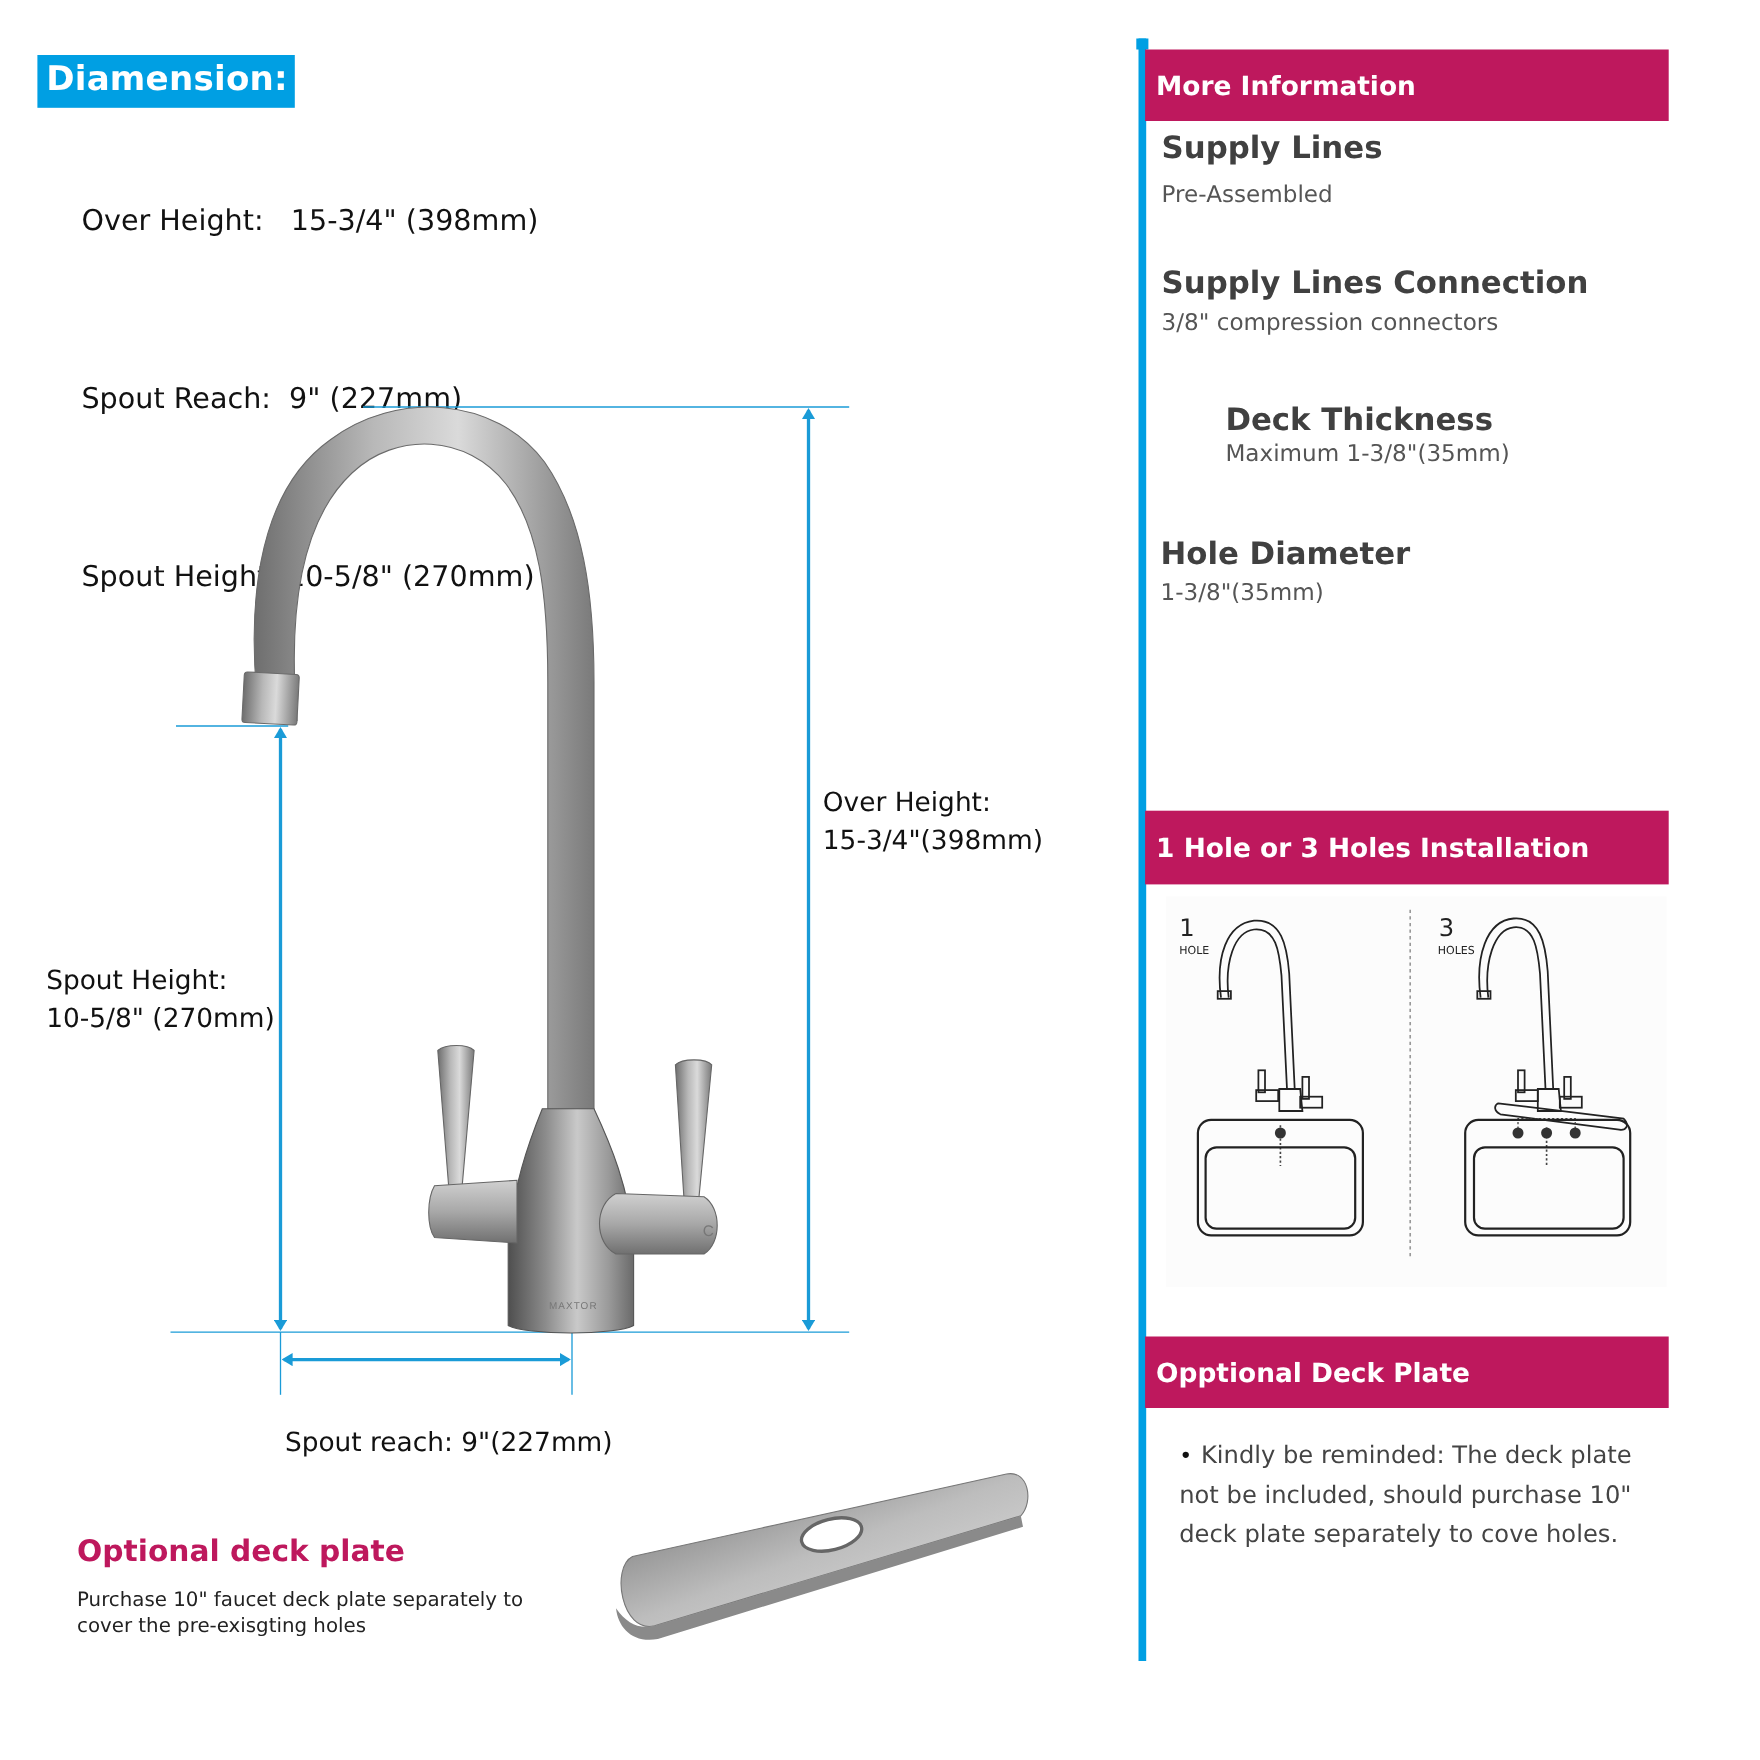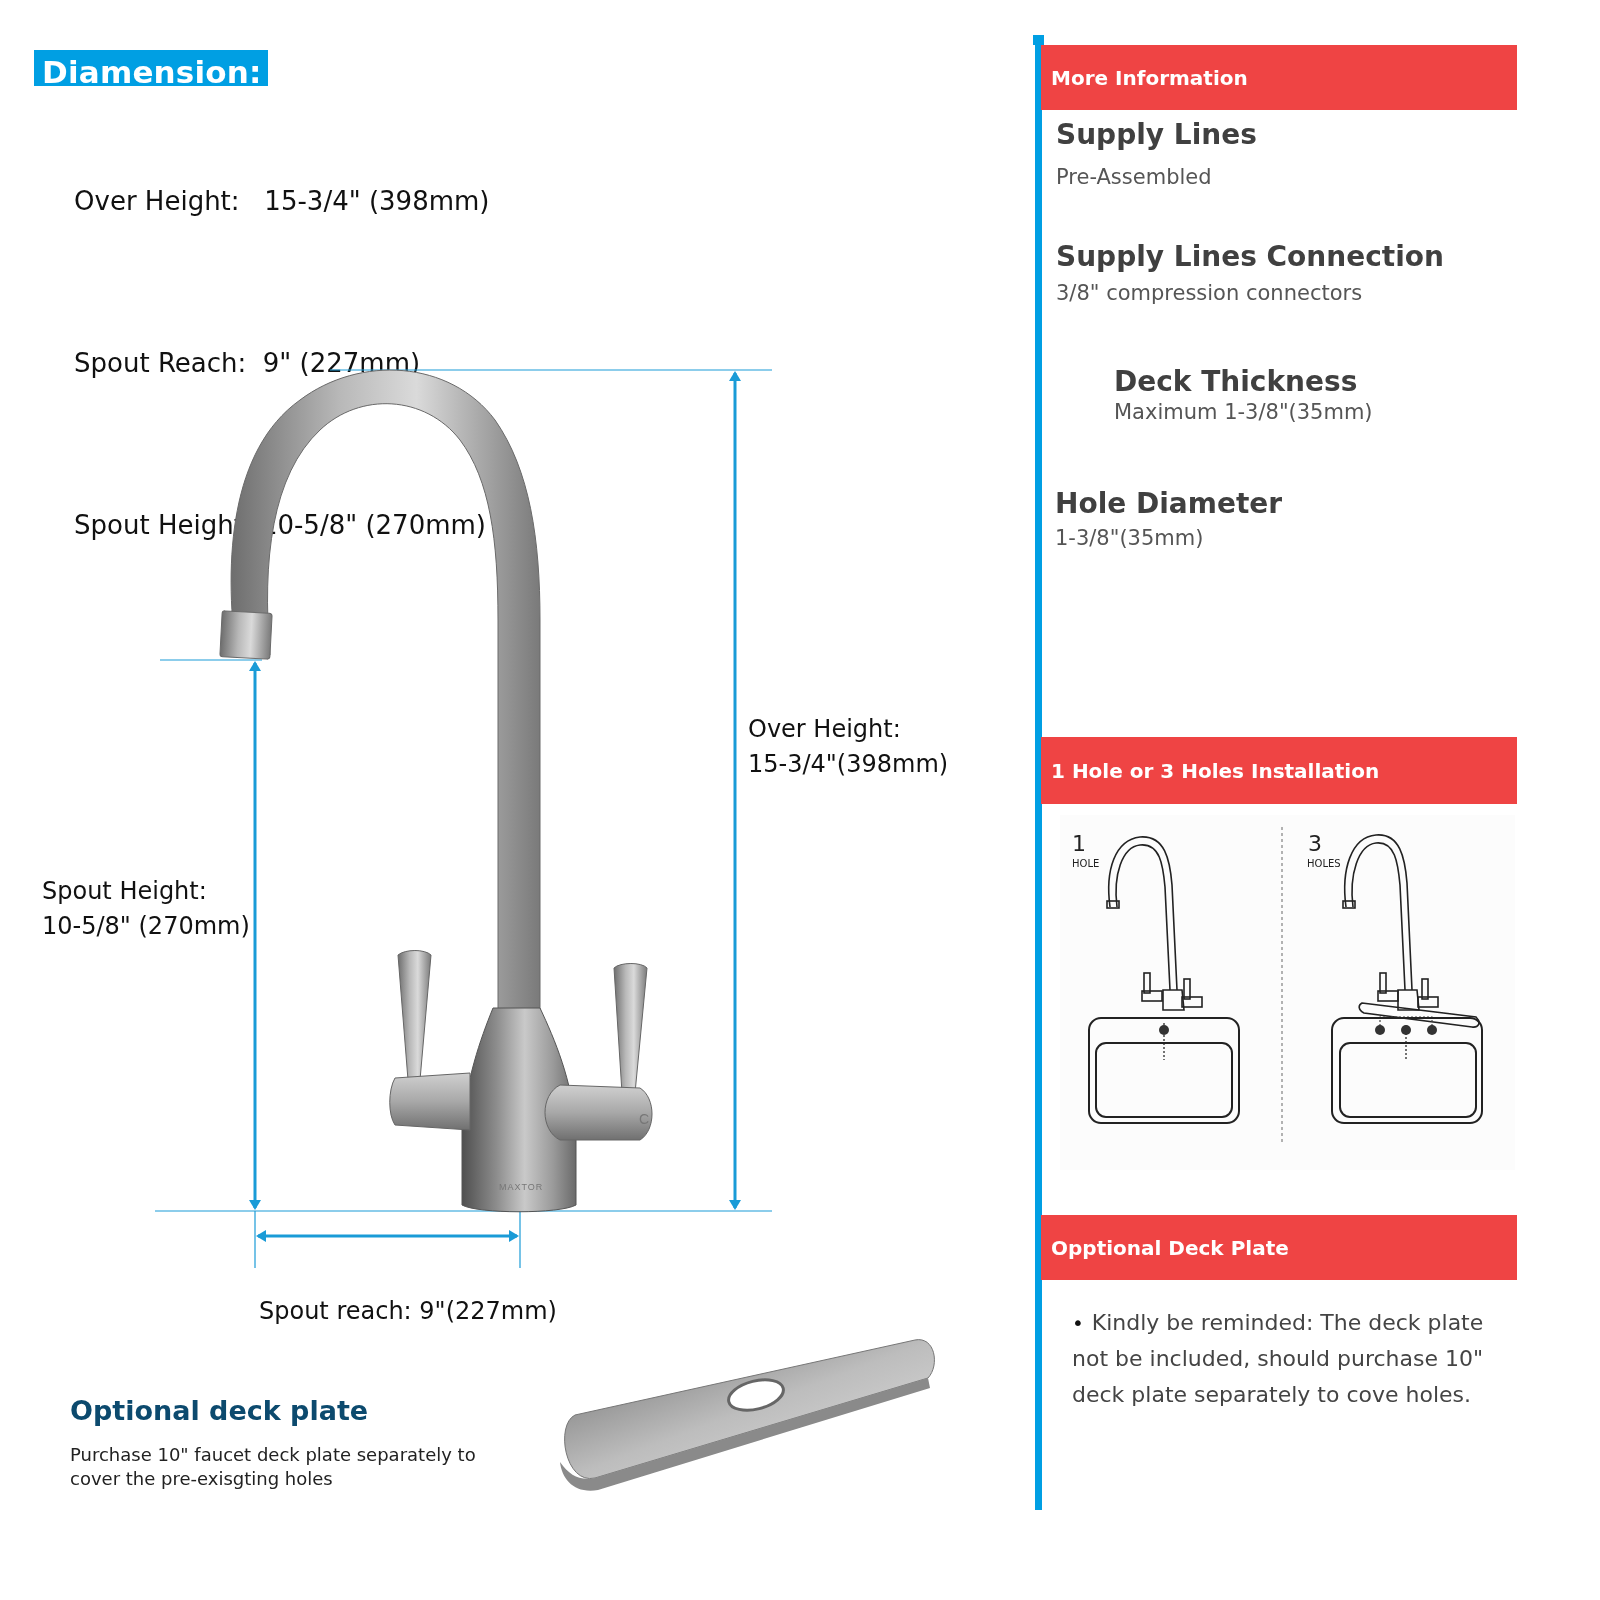--- a/index.html
+++ b/index.html
@@ -1,39 +1,39 @@
 <!DOCTYPE html>
 <html><head>
 <meta charset="utf-8">
 <style>
   html, body { margin: 0; padding: 0; background: #ffffff; }
   body { width: 1600px; height: 1600px; position: relative; overflow: hidden;
          font-family: "DejaVu Sans", "Liberation Sans", sans-serif; color: #111; }
   .abs { position: absolute; }
 
   
-  .dim-badge { left: 34px; top: 50px; height: 36px; padding: 0 6px 0 8px; background: #009fe3;
+  .dim-badge { left: 34px; top: 50px; height: 48px; padding: 0 6px 0 8px; background: #009fe3;
                color: #fff; font-weight: bold; font-size: 31px; line-height: 44px; letter-spacing: 0.2px; }
   .dim-list { left: 41px; top: 120px; font-size: 26px; line-height: 54px; color: #111; }
   .dim-row { white-space: pre; }
   .dim-row .lbl { display: inline-block; }
   .dim-row .val { display: inline-block; }
 
   
   .diag-label { font-size: 24px; line-height: 35px; color: #111; white-space: nowrap; }
 
   
-  .odp-title { left: 70px; top: 1395px; font-size: 27px; font-weight: bold; color: #0c4a6e; }
+  .odp-title { left: 70px; top: 1395px; font-size: 27px; font-weight: bold; color: #be185d; }
   .odp-desc { left: 70px; top: 1443px; width: 460px; font-size: 18px; line-height: 24px; color: #222; }
 
   
   .rail { left: 1035px; top: 35px; width: 7px; height: 1475px; background: #009fe3; }
   .rail-cap-top { left: 1033px; top: 35px; width: 11px; height: 10px; background: #009fe3; }
-  .sec-head { left: 1041px; width: 476px; background: #ef4444; color: #fff; font-weight: bold;
-              font-size: 20px; padding-left: 10px; box-sizing: border-box; display: flex; align-items: center; }
+  .sec-head { left: 1041px; width: 476px; background: #be185d; color: #fff; font-weight: bold;
+              font-size: 24px; padding-left: 10px; box-sizing: border-box; display: flex; align-items: center; }
   .info-title { font-size: 28px; font-weight: bold; color: #404040; white-space: nowrap; }
   .info-val { font-size: 21px; color: #555; white-space: nowrap; }
 
   .install-box { left: 1060px; top: 815px; width: 455px; height: 355px; background: #fcfcfc; }
   .note { left: 1056px; top: 1305px; width: 440px; font-size: 22px; line-height: 36px; color: #444; margin-left: 16px; }
   .note .bullet { color: #111; font-size: 20px; margin-right: 8px; }
 </style>
 </head>
 <body>
 

